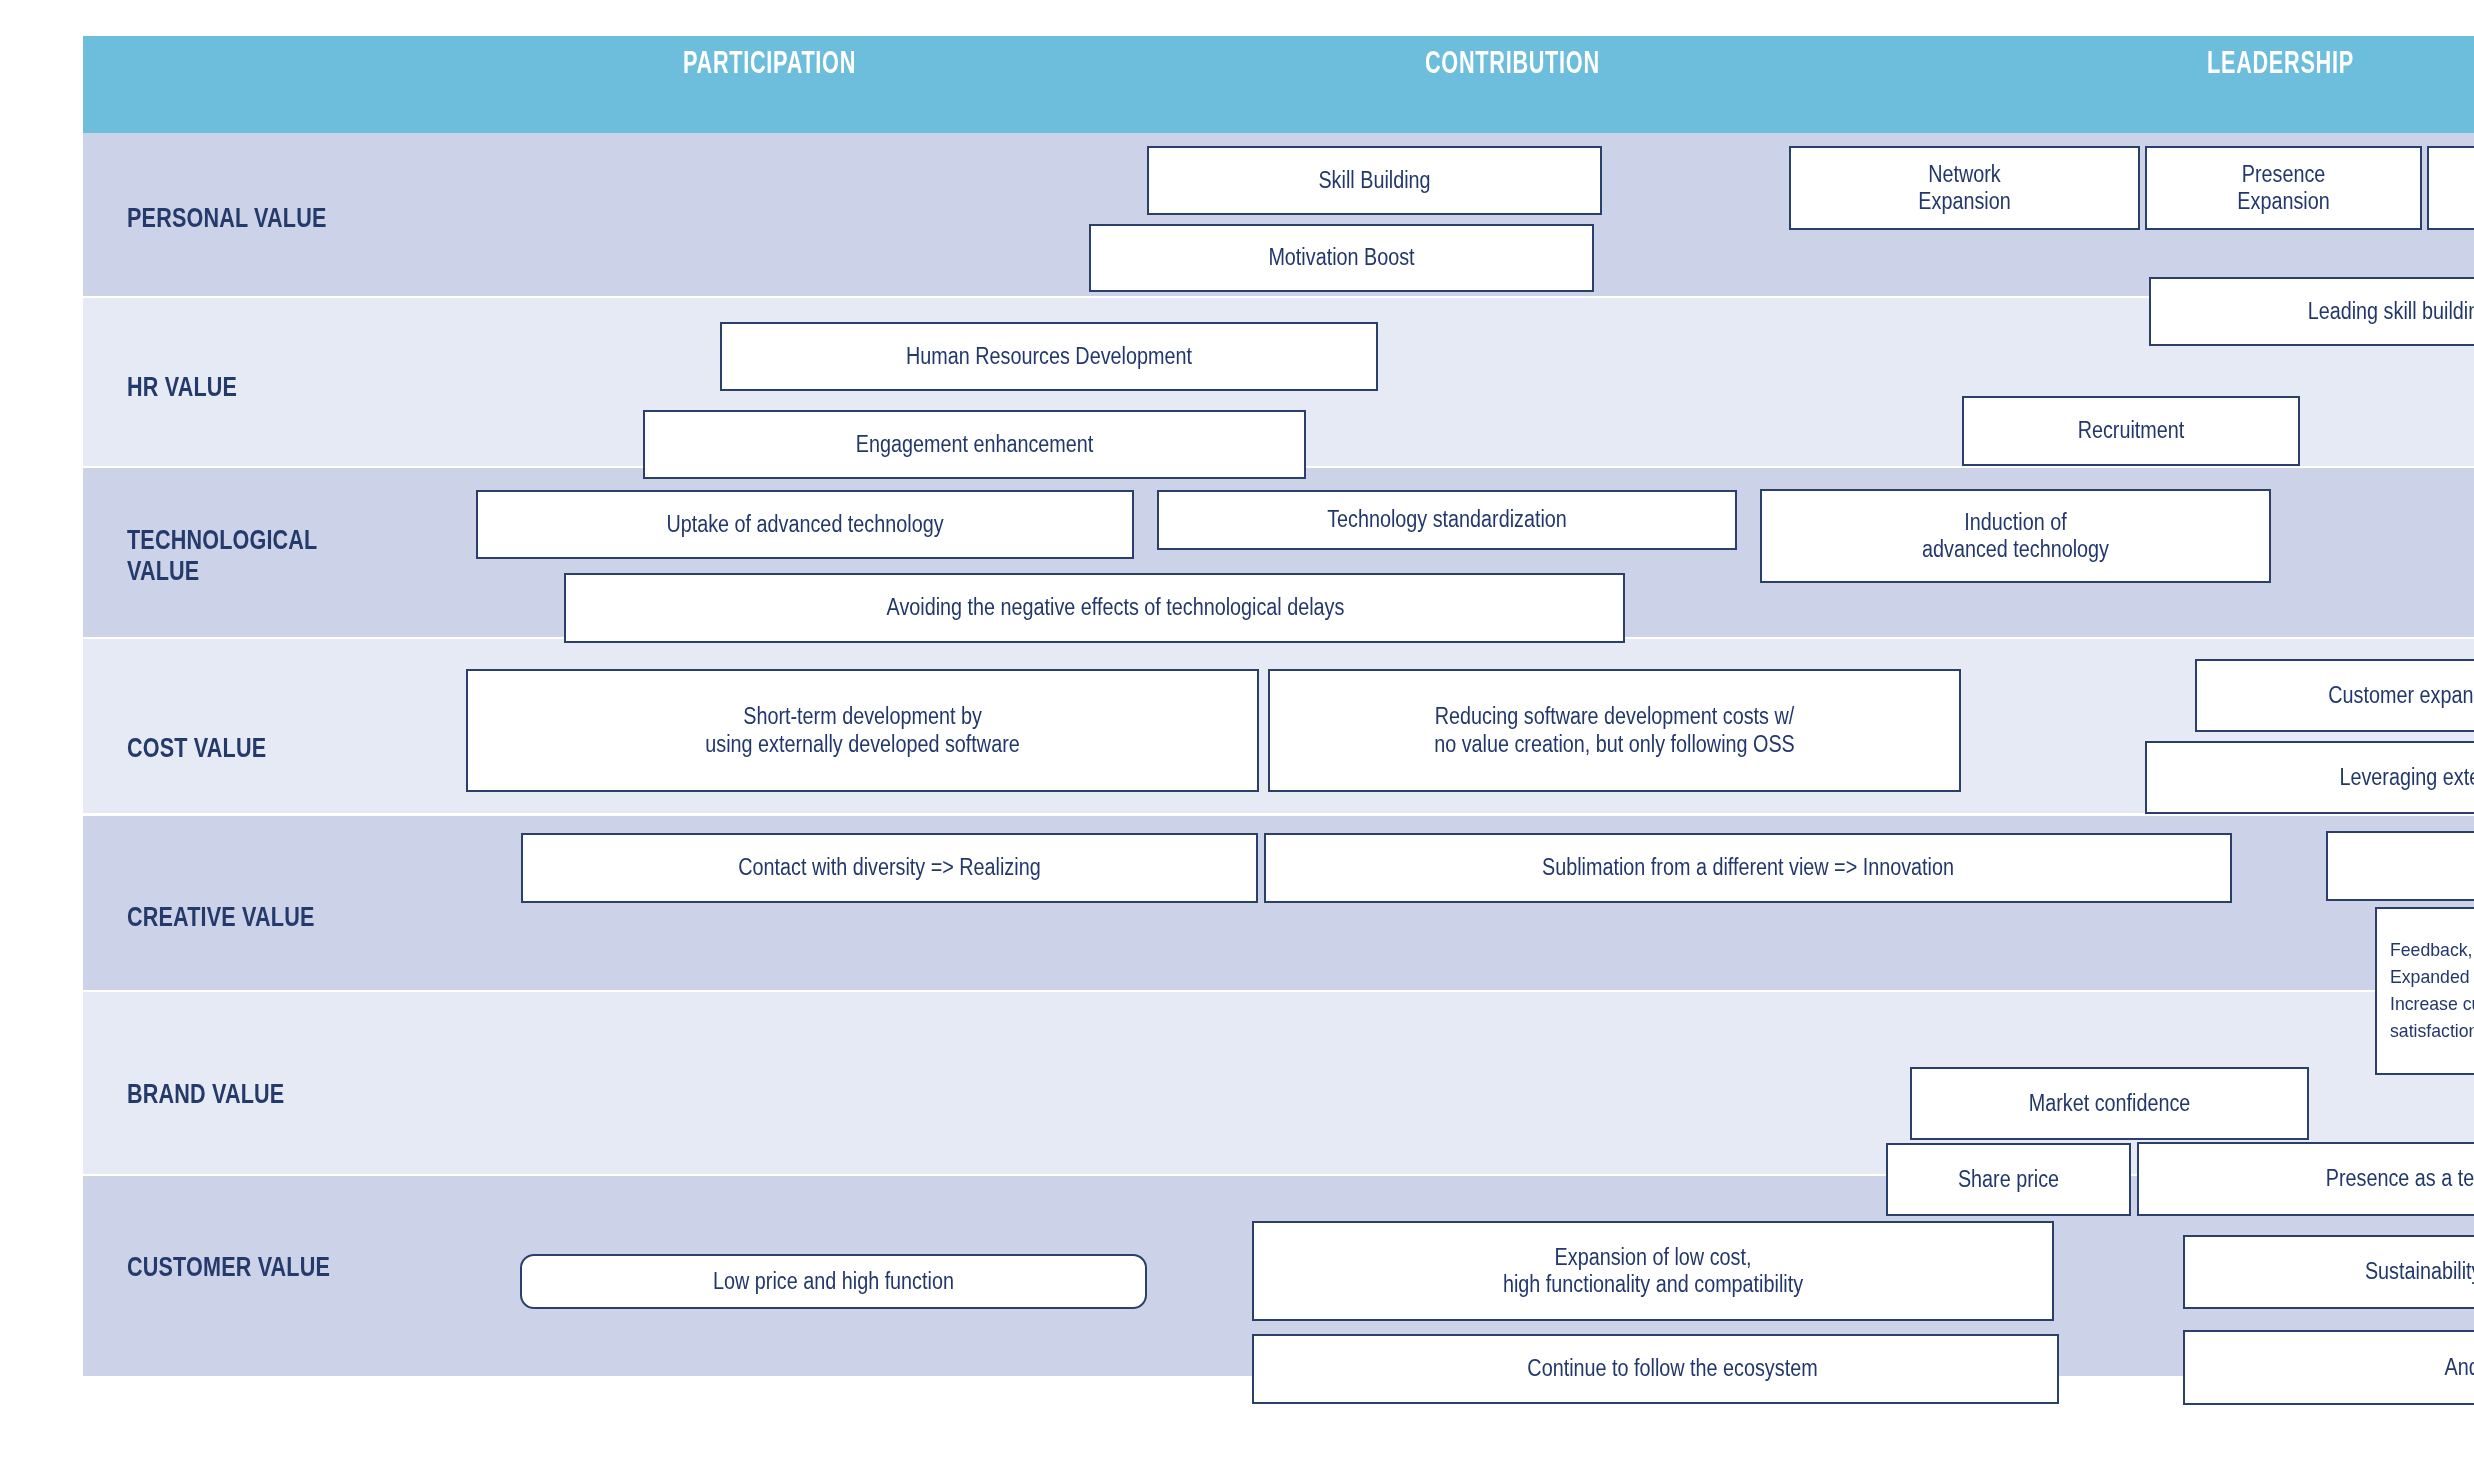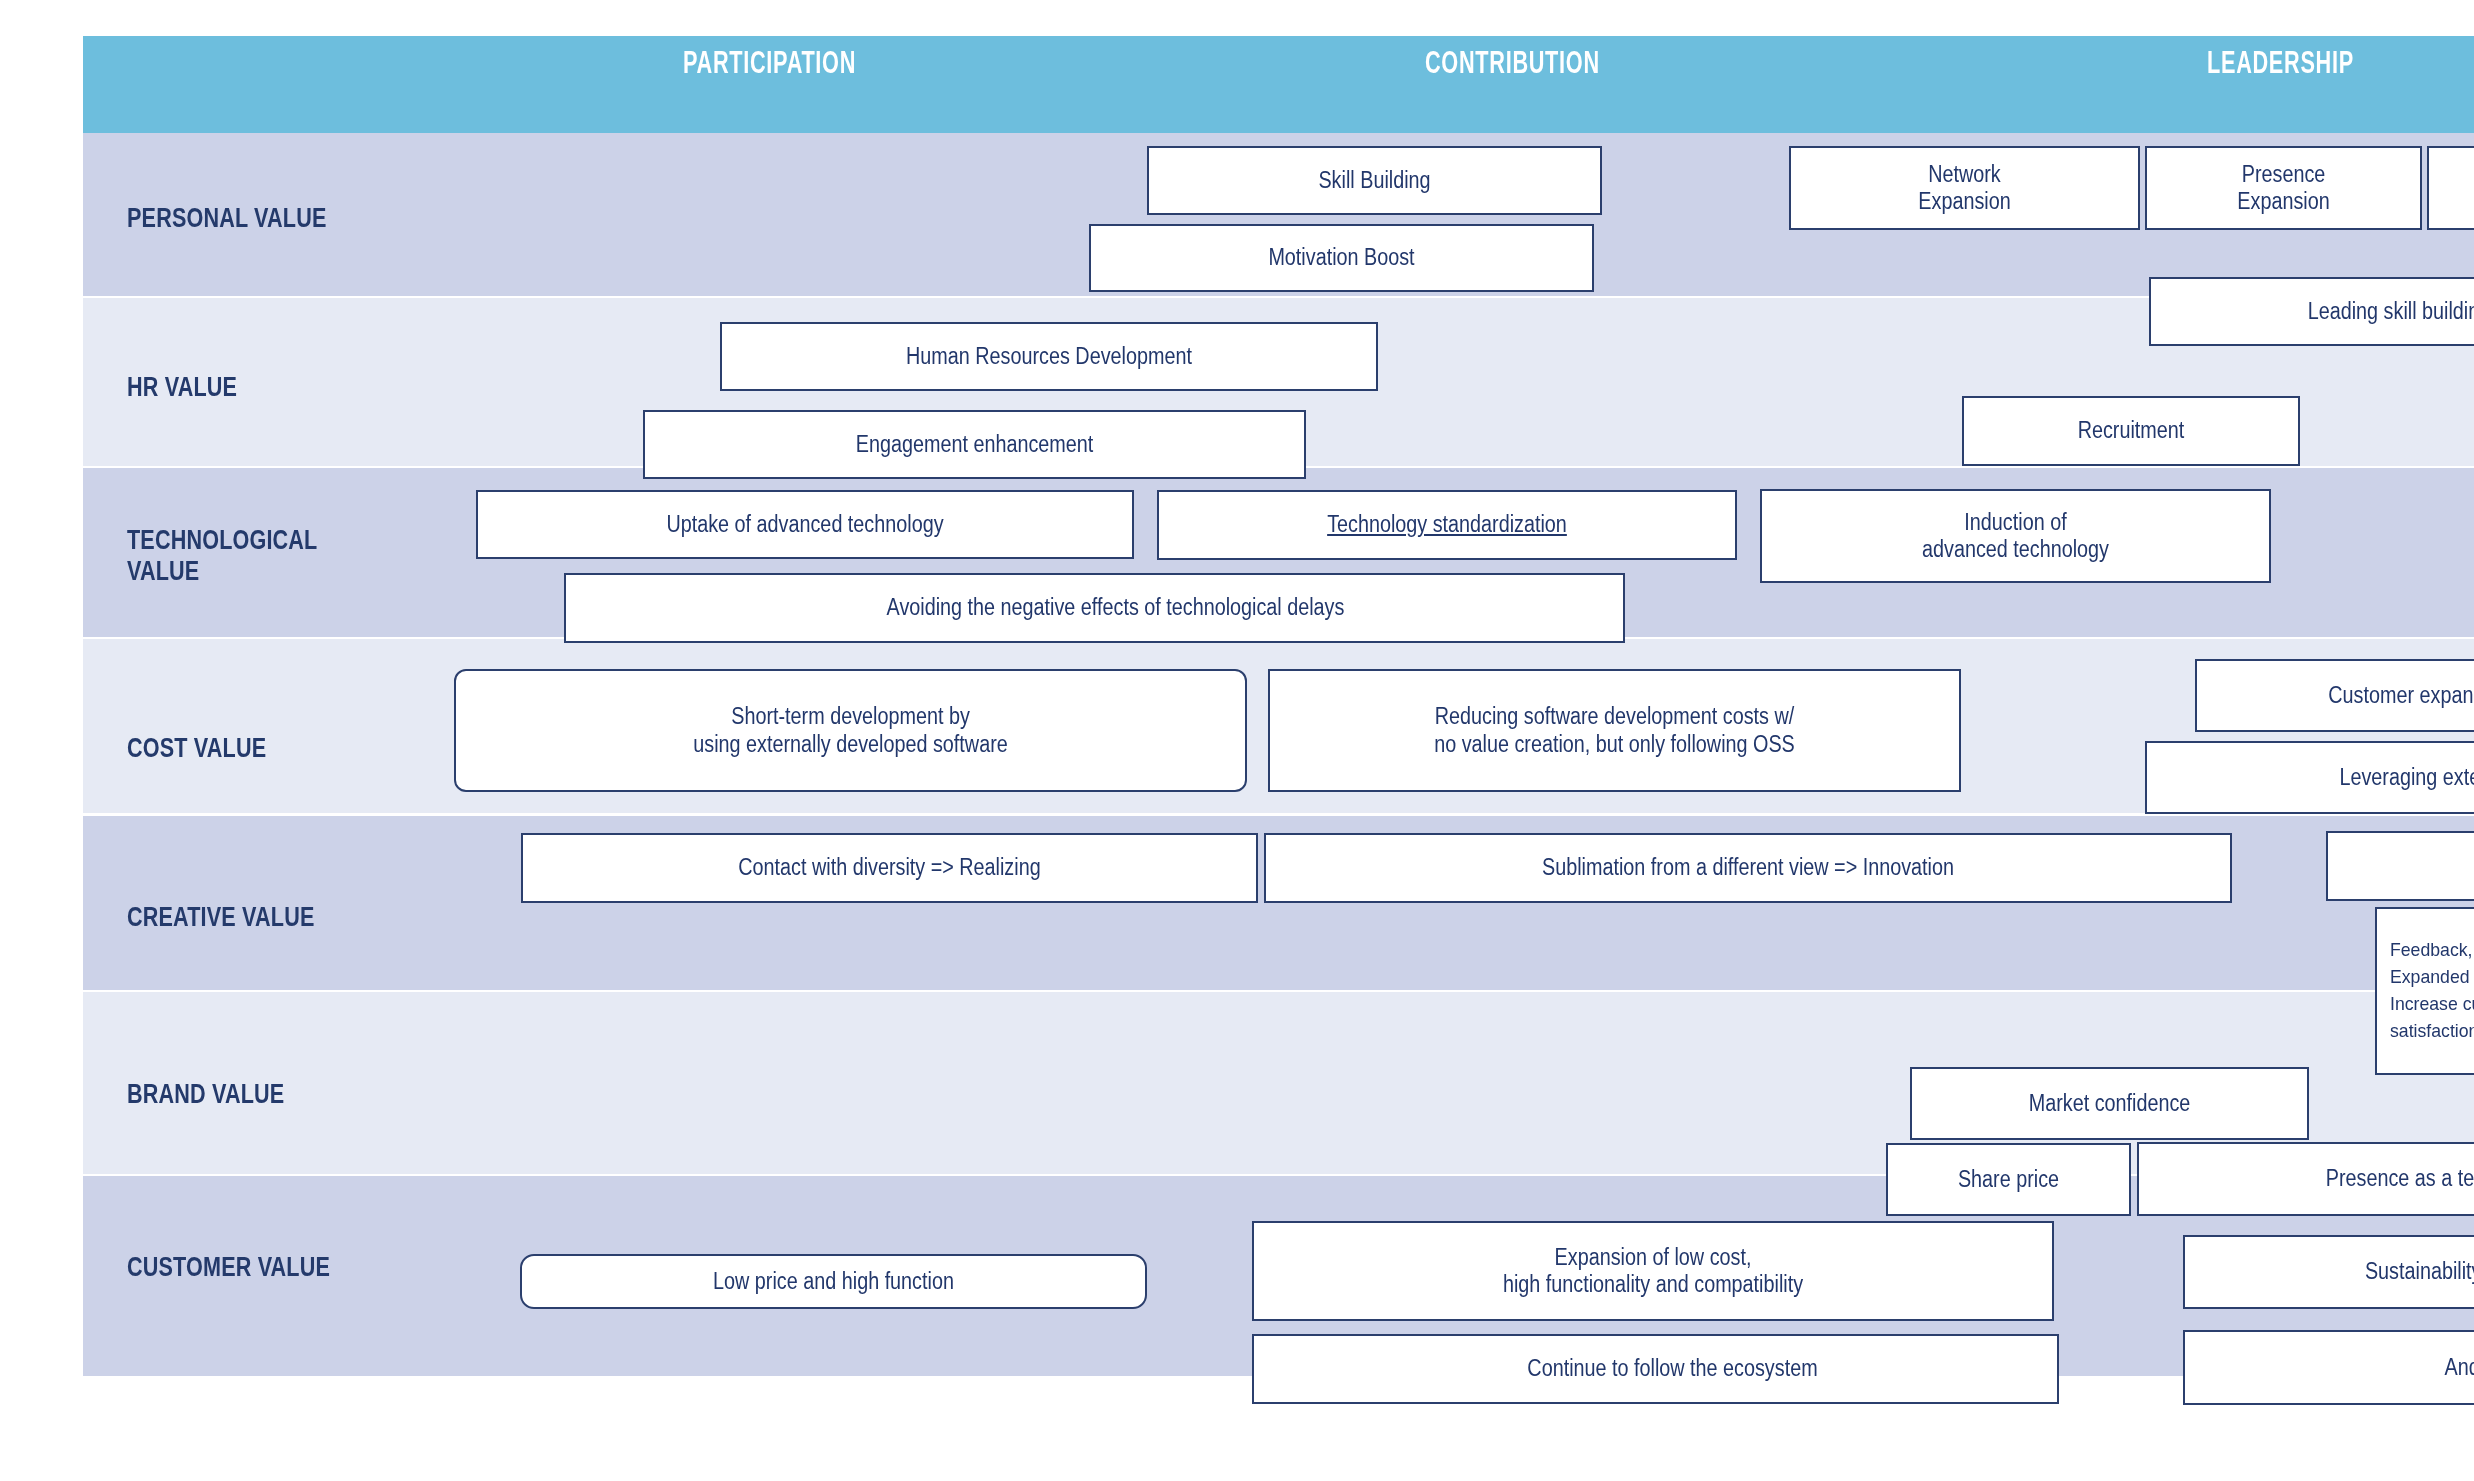--- a/index.html
+++ b/index.html
@@ -149,32 +149,32 @@
   <div class="box" style="left:643px; top:410px; width:663px; height:69px;">
     <span class="txt">Engagement enhancement</span>
   </div>
   <div class="box" style="left:1962px; top:396px; width:338px; height:70px;">
     <span class="txt">Recruitment</span>
   </div>
 
   <div class="box" style="left:476px; top:490px; width:658px; height:69px;">
     <span class="txt">Uptake of advanced technology</span>
   </div>
-  <div class="box" style="left:1157px; top:490px; width:580px; height:70px;text-decoration:underline;">
+  <div class="box" style="left:1157px; top:490px; width:580px; height:60px;">
     <span class="txt">Technology standardization</span>
   </div>
   <div class="box" style="left:1760px; top:489px; width:511px; height:94px;">
     <span class="txt">Induction of
 advanced technology</span>
   </div>
   <div class="box" style="left:564px; top:573px; width:1061px; height:70px;padding-left:48px;">
     <span class="txt">Avoiding the negative effects of technological delays</span>
   </div>
 
-  <div class="box" style="left:454px; top:669px; width:793px; height:123px;border-radius:12px;">
+  <div class="box" style="left:466px; top:669px; width:793px; height:123px;">
     <span class="txt">Short-term development by
 using externally developed software</span>
   </div>
   <div class="box" style="left:1268px; top:669px; width:693px; height:123px;justify-content:flex-end;">
     <span class="txt">Reducing software development costs w/
 no value creation, but only following OSS</span>
   </div>
   <div class="box" style="left:2195px; top:659px; width:448px; height:73px;">
     <span class="txt">Customer expansion</span>
   </div>

